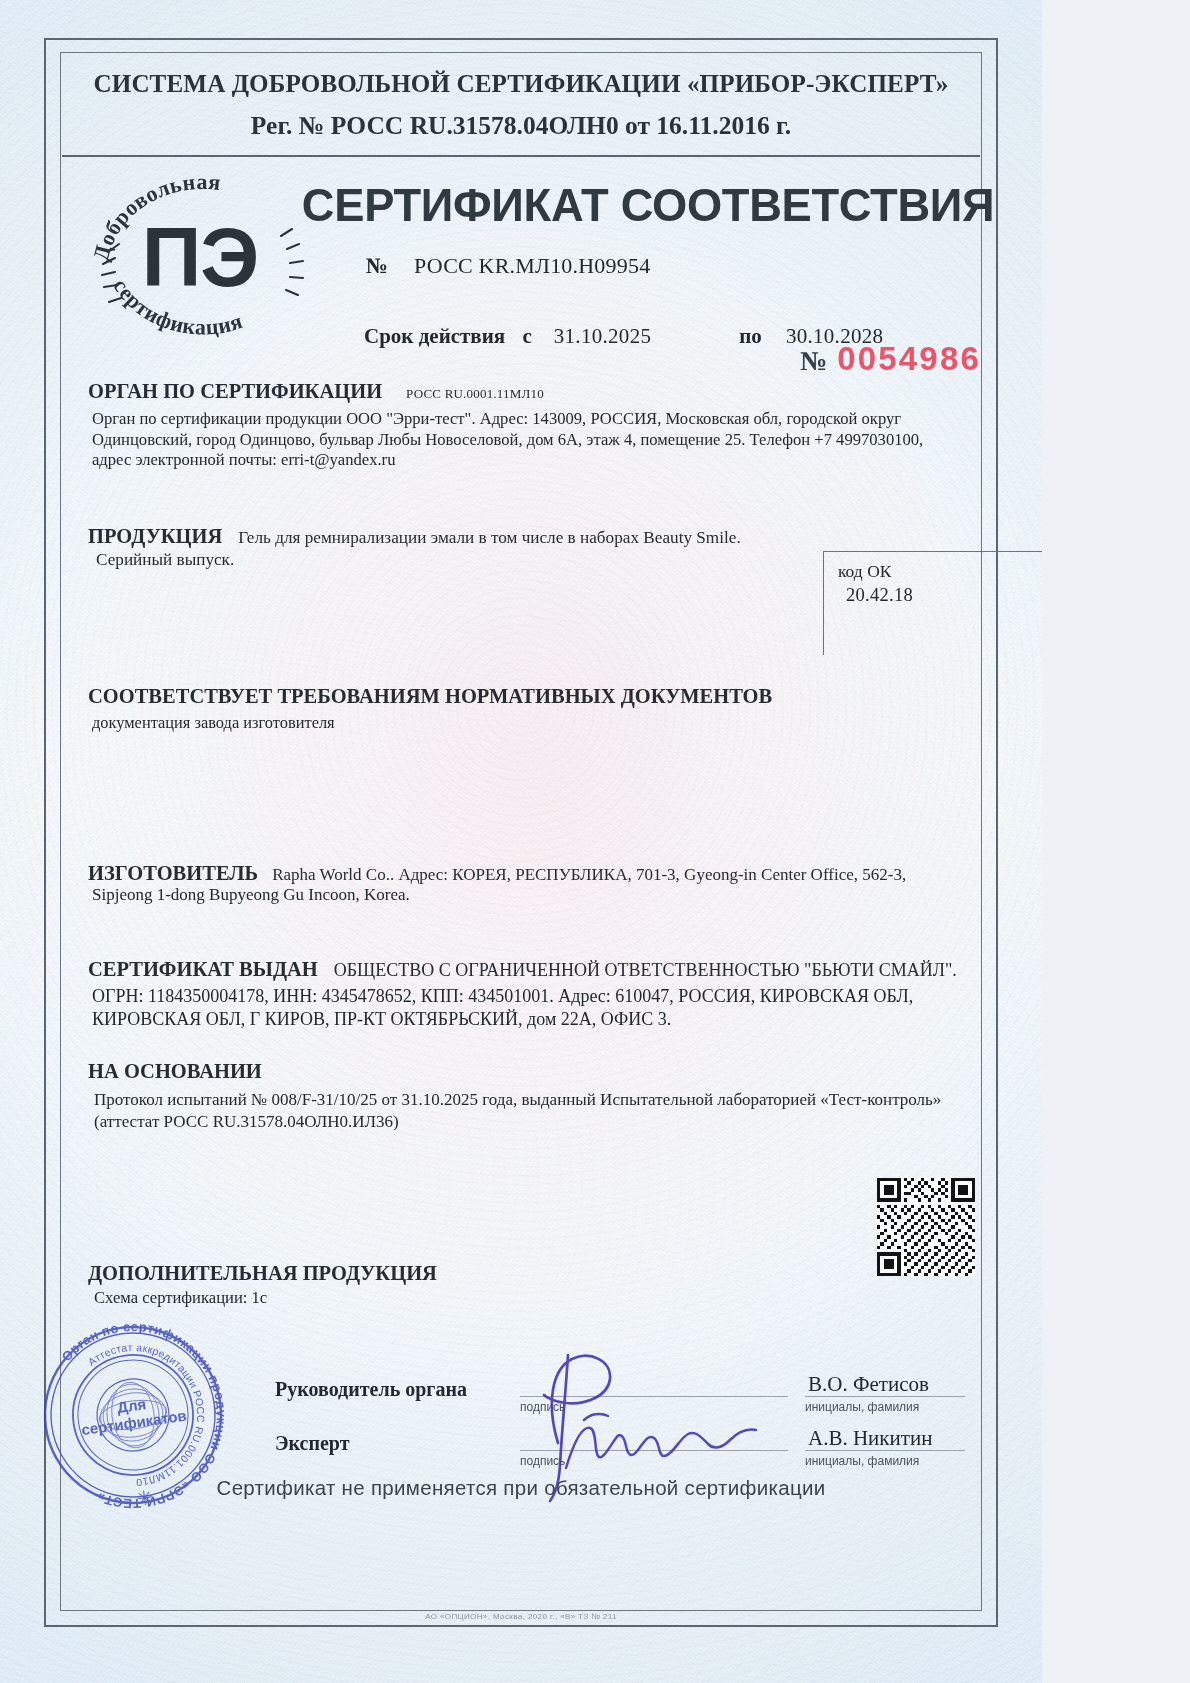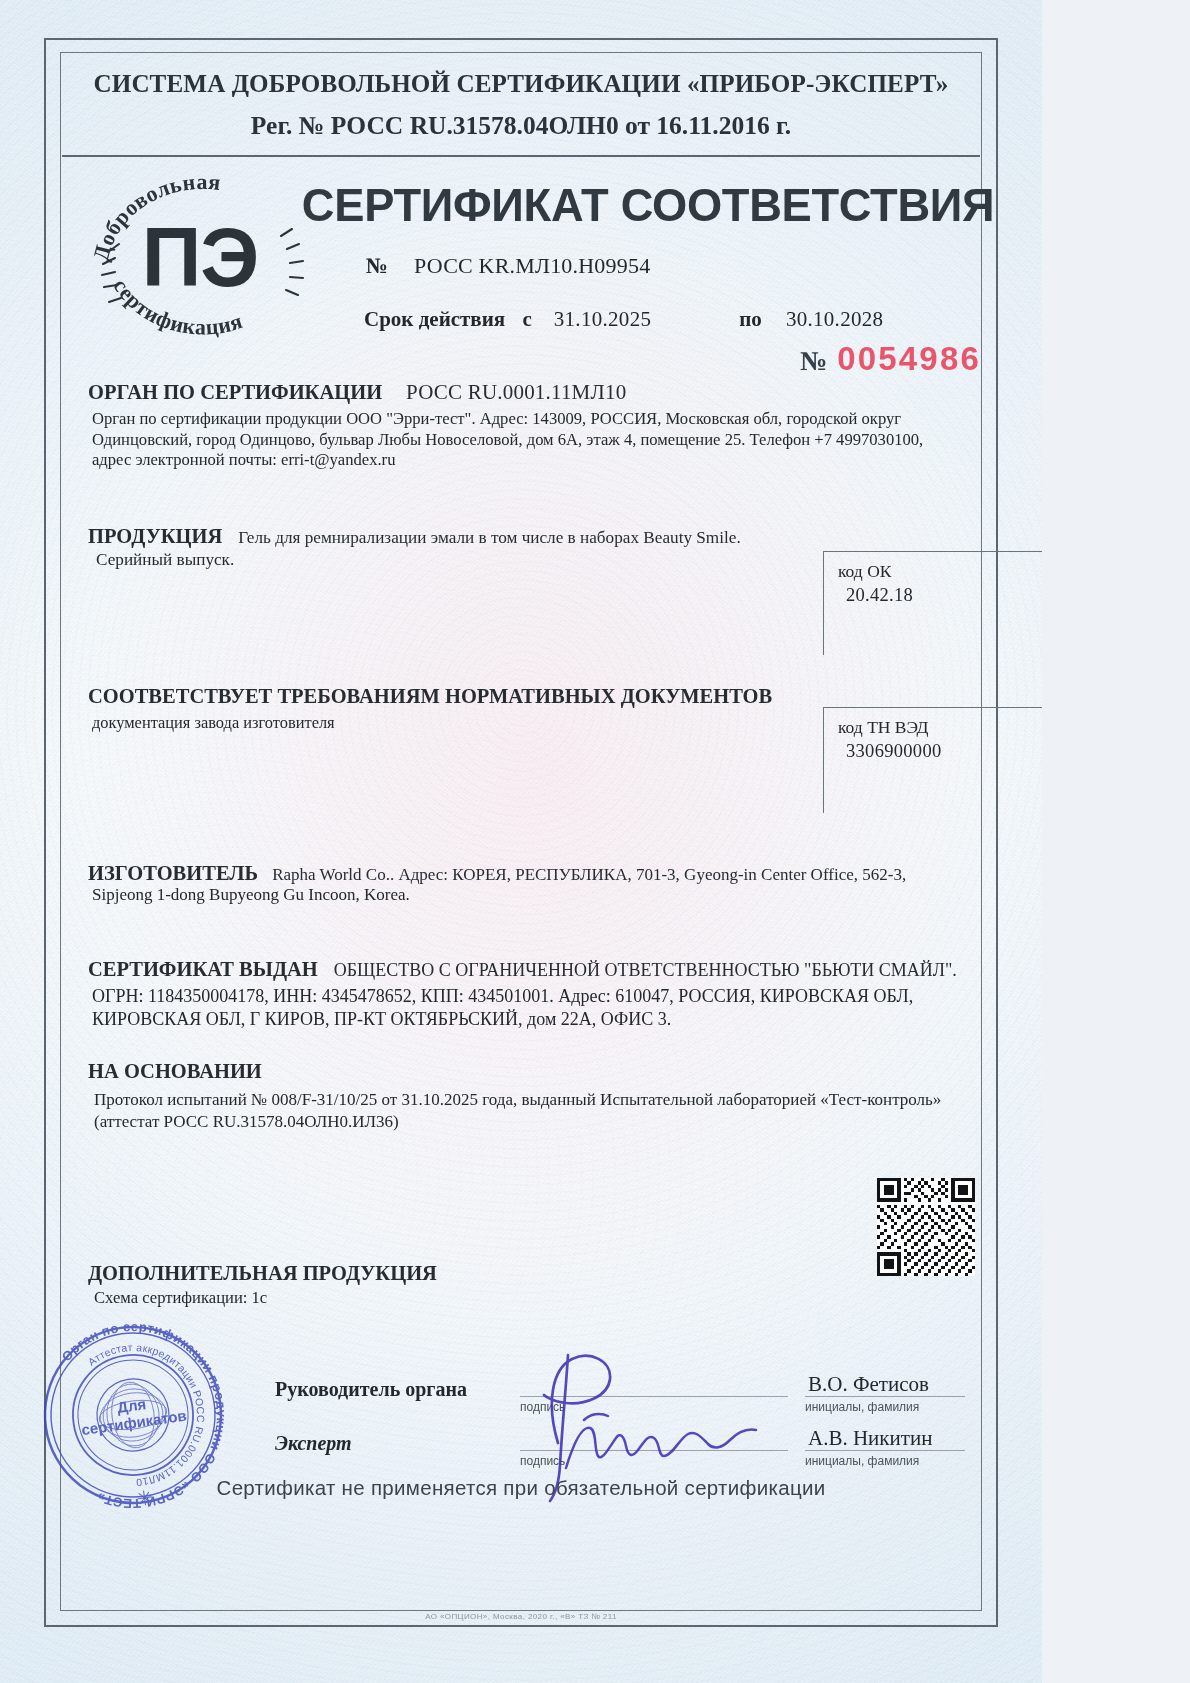--- a/index.html
+++ b/index.html
@@ -73,21 +73,21 @@
     position:absolute;left:300px;top:182px;width:735px;
     font-family:"Liberation Sans", sans-serif;font-weight:bold;
     font-size:45.5px;line-height:48px;color:#303a40;letter-spacing:-.3px;
     text-align:left;white-space:nowrap;transform:scaleX(.995);
   }
 
   .row-num{position:absolute;left:366px;top:253px;font-size:22px;color:#22282d;}
   .row-num .lbl{font-weight:bold;}
   .row-num .val{margin-left:26px;letter-spacing:.2px;}
 
-  .row-valid{position:absolute;left:364px;top:307px;font-size:21px;color:#22282d;}
+  .row-valid{position:absolute;left:364px;top:324px;font-size:21px;color:#22282d;}
   .row-valid .lbl{font-weight:bold;}
   .row-valid .d1{margin-left:22px;letter-spacing:.3px;}
   .row-valid .po{margin-left:88px;font-weight:bold;}
   .row-valid .d2{margin-left:24px;letter-spacing:.3px;}
 
   .serial{
     position:absolute;left:800px;top:340px;display:flex;align-items:baseline;
   }
   .serial .sym{font-size:27px;font-weight:bold;color:#35404a;}
   .serial .num{
@@ -98,21 +98,21 @@
   
   .sec-head{
     position:absolute;font-family:"Liberation Serif", serif;font-weight:bold;
     color:#262c32;white-space:nowrap;
   }
   .sec-body{
     position:absolute;font-family:"Liberation Serif", serif;color:#23282d;
   }
 
   .s-organ-h{left:88px;top:380px;font-size:20.5px;}
-  .s-organ-h .code{font-weight:normal;margin-left:24px;font-size:21px;letter-spacing:.2px;}
+  .s-organ-h .code{font-weight:normal;margin-left:24px;font-size:13px;letter-spacing:.2px;}
   .s-organ-b{left:92px;top:409px;width:950px;font-size:16.6px;line-height:20.5px;}
 
   .s-prod-h{left:88px;top:525px;font-size:20.5px;}
   .s-prod-h .txt{font-weight:normal;margin-left:16px;font-size:17.2px;}
   .s-prod-b{left:96px;top:550px;font-size:17.2px;}
 
   .s-norm-h{left:88px;top:685px;font-size:20.5px;}
   .s-norm-b{left:92px;top:713px;font-size:16.4px;}
 
   .s-manuf-h{left:88px;top:862px;font-size:20.5px;}
@@ -155,21 +155,21 @@
   }
   .sig-name{position:absolute;font-size:21px;color:#23282d;}
 
   .sr1{left:275px;top:1378px;}
   .sl1{left:520px;top:1396px;width:268px;}
   .sc1{left:520px;top:1400px;width:268px;}
   .sn1{left:808px;top:1372px;}
   .snl1{left:805px;top:1396px;width:160px;}
   .snc1{left:805px;top:1400px;width:160px;}
 
-  .sr2{left:275px;top:1432px;font-style:italic;}
+  .sr2{left:275px;top:1432px;}
   .sl2{left:520px;top:1450px;width:268px;}
   .sc2{left:520px;top:1454px;width:268px;}
   .sn2{left:808px;top:1426px;}
   .snl2{left:805px;top:1450px;width:160px;}
   .snc2{left:805px;top:1454px;width:160px;}
 
   .footnote{
     position:absolute;left:0;right:0;top:1476px;text-align:center;
     font-family:Liberation Sans, sans-serif;font-size:20.5px;color:#3b444c;letter-spacing:.3px;
   }
@@ -254,24 +254,20 @@
   <div class="sec-body s-prod-b">Серийный выпуск.</div>
 
   <div class="codebox cb-ok">
     <div class="cb-lbl">код ОК</div>
     <div class="cb-val">20.42.18</div>
   </div>
 
   <div class="sec-head s-norm-h">СООТВЕТСТВУЕТ ТРЕБОВАНИЯМ НОРМАТИВНЫХ ДОКУМЕНТОВ</div>
   <div class="sec-body s-norm-b">документация завода изготовителя</div>
 
-  <div class="codebox cb-tn">
-    <div class="cb-lbl">код ТН ВЭД</div>
-    <div class="cb-val">3306900000</div>
-  </div>
 
   <div class="sec-head s-manuf-h">
     <span>ИЗГОТОВИТЕЛЬ</span><span class="txt">Rapha World Co.. Адрес: КОРЕЯ, РЕСПУБЛИКА, 701-3, Gyeong-in Center Office, 562-3,</span>
   </div>
   <div class="sec-body s-manuf-b">Sipjeong 1-dong Bupyeong Gu Incoon, Korea.</div>
 
   <div class="sec-head s-issued-h">
     <span>СЕРТИФИКАТ ВЫДАН</span><span class="txt">ОБЩЕСТВО С ОГРАНИЧЕННОЙ ОТВЕТСТВЕННОСТЬЮ "БЬЮТИ СМАЙЛ".</span>
   </div>
   <div class="sec-body s-issued-b">

